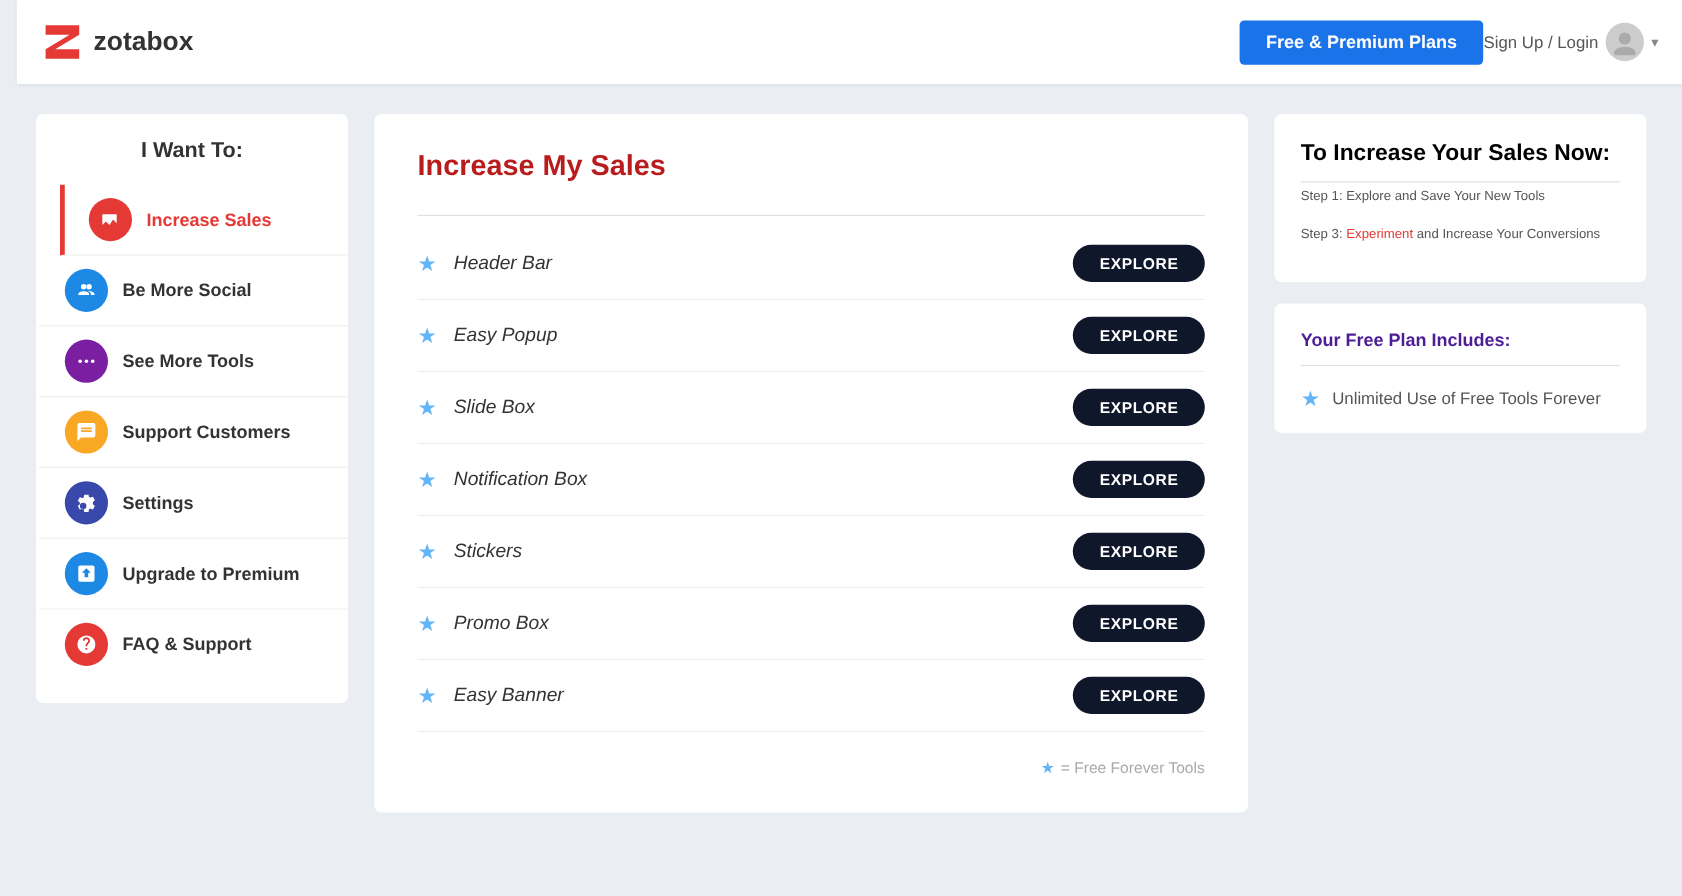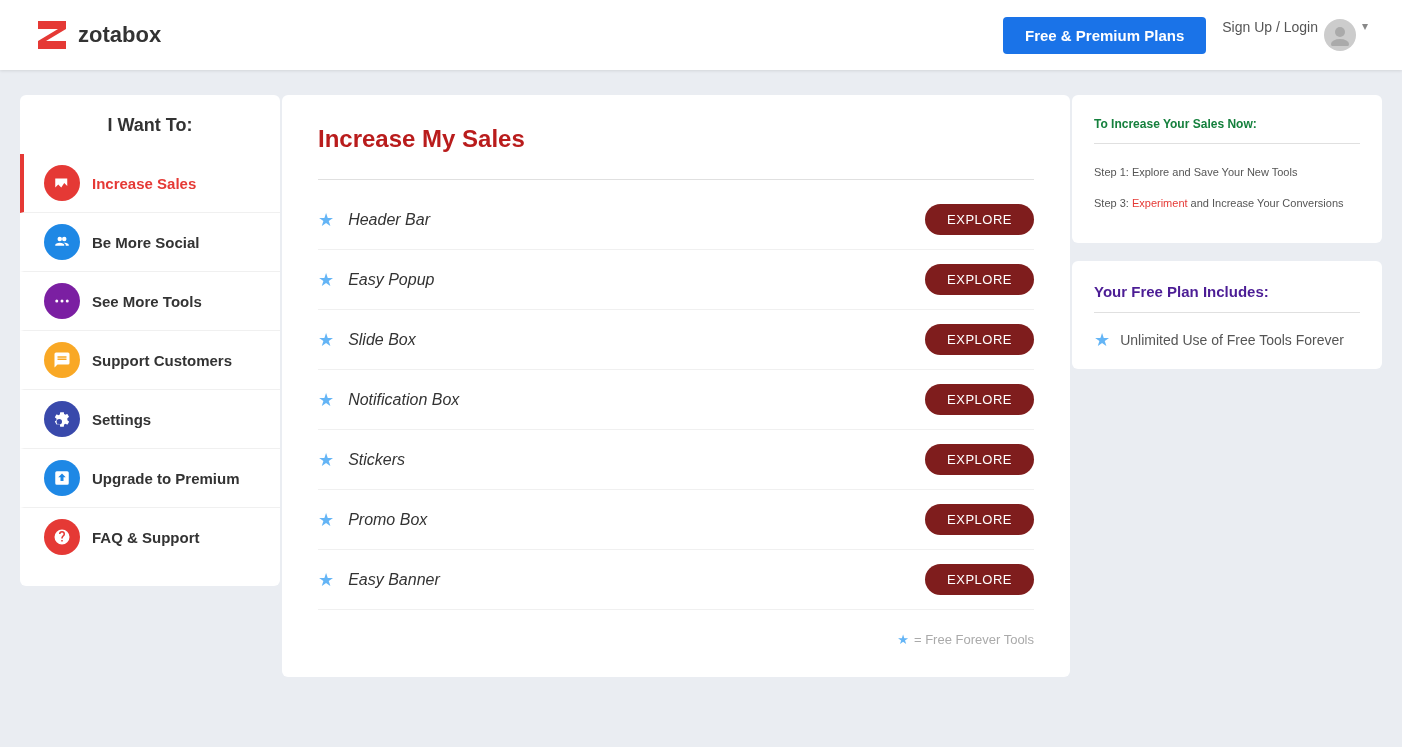--- a/index.html
+++ b/index.html
@@ -5,75 +5,77 @@
     * { margin: 0; padding: 0; box-sizing: border-box; }
     body { font-family: Arial, sans-serif; background: #eaedf2; min-height: 747px; }
 
     
     .header {
       background: #fff;
       height: 70px;
       display: flex;
       align-items: center;
       justify-content: space-between;
-      padding: 0 34px;
+      padding: 0 20px;
       box-shadow: 0 1px 3px rgba(0,0,0,0.1);
+      margin-left: 14px;
     }
     .logo-area {
       display: flex;
       align-items: center;
       gap: 8px;
     }
     .logo-icon {
       width: 36px;
       height: 36px;
     }
     .logo-text {
       font-size: 22px;
       font-weight: bold;
       color: #333;
     }
     .header-right {
       display: flex;
       align-items: center;
-      gap: 16px;
+      gap: 0;
     }
     .premium-btn {
       background: #1a73e8;
       color: #fff;
       border: none;
       border-radius: 4px;
       padding: 10px 22px;
       font-size: 15px;
       font-weight: bold;
       cursor: pointer;
     }
     .user-area {
       display: flex;
+      align-items: center;
       gap: 6px;
       color: #555;
       font-size: 14px;
       cursor: pointer;
     }
     .user-avatar {
       width: 32px;
       height: 32px;
       border-radius: 50%;
       background: #ccc;
       display: flex;
       align-items: center;
       justify-content: center;
     }
     .chevron { font-size: 12px; color: #888; }
 
     
     .main-content {
       display: flex;
-      gap: 2px;
-      padding: 25px 20px;
+      gap: 22px;
+      padding: 25px 30px;
       max-width: 1402px;
       margin: 0 auto;
     }
 
     
     .sidebar {
       background: #fff;
       border-radius: 6px;
       padding: 20px 0 20px;
       width: 260px;
@@ -91,20 +93,21 @@
       display: flex;
       align-items: center;
       gap: 12px;
       padding: 11px 20px;
       cursor: pointer;
       border-left: 4px solid transparent;
       position: relative;
     }
     .sidebar-item.active {
       border-left: 4px solid #e53935;
+      margin-left: 20px;
     }
     .sidebar-item:not(:last-child) {
       border-bottom: 1px solid #f0f0f0;
     }
     .sidebar-icon {
       width: 36px;
       height: 36px;
       border-radius: 50%;
       display: flex;
       align-items: center;
@@ -155,27 +158,27 @@
     .star-icon {
       color: #64b5f6;
       font-size: 18px;
     }
     .tool-name {
       font-size: 16px;
       color: #333;
       font-style: italic;
     }
     .explore-btn {
-      background: #7f1d1d;
+      background: #0f172a;
       color: #fff;
       border: none;
       border-radius: 20px;
       padding: 8px 22px;
       font-size: 13px;
-      font-weight: normal;
+      font-weight: bold;
       cursor: pointer;
       letter-spacing: 0.5px;
     }
     .free-tools-note {
       text-align: right;
       margin-top: 22px;
       font-size: 13px;
       color: #aaa;
       display: flex;
       align-items: center;
@@ -190,24 +193,24 @@
       display: flex;
       flex-direction: column;
       gap: 18px;
     }
     .right-card {
       background: #fff;
       border-radius: 6px;
       padding: 22px 22px 18px;
     }
     .right-card-title {
-      font-size: 12px;
-      font-weight: bold;
-      color: #15803d;
-      margin-bottom: 20px;
+      font-size: 19px;
+      font-weight: bold;
+      color: #000000;
+      margin-bottom: 4px;
       padding-bottom: 12px;
       border-bottom: 1px solid #e0e0e0;
     }
     .step-item {
       font-size: 11px;
       color: #555;
       margin-bottom: 14px;
       line-height: 1.5;
     }
     .step-item .red { color: #e53935; }

